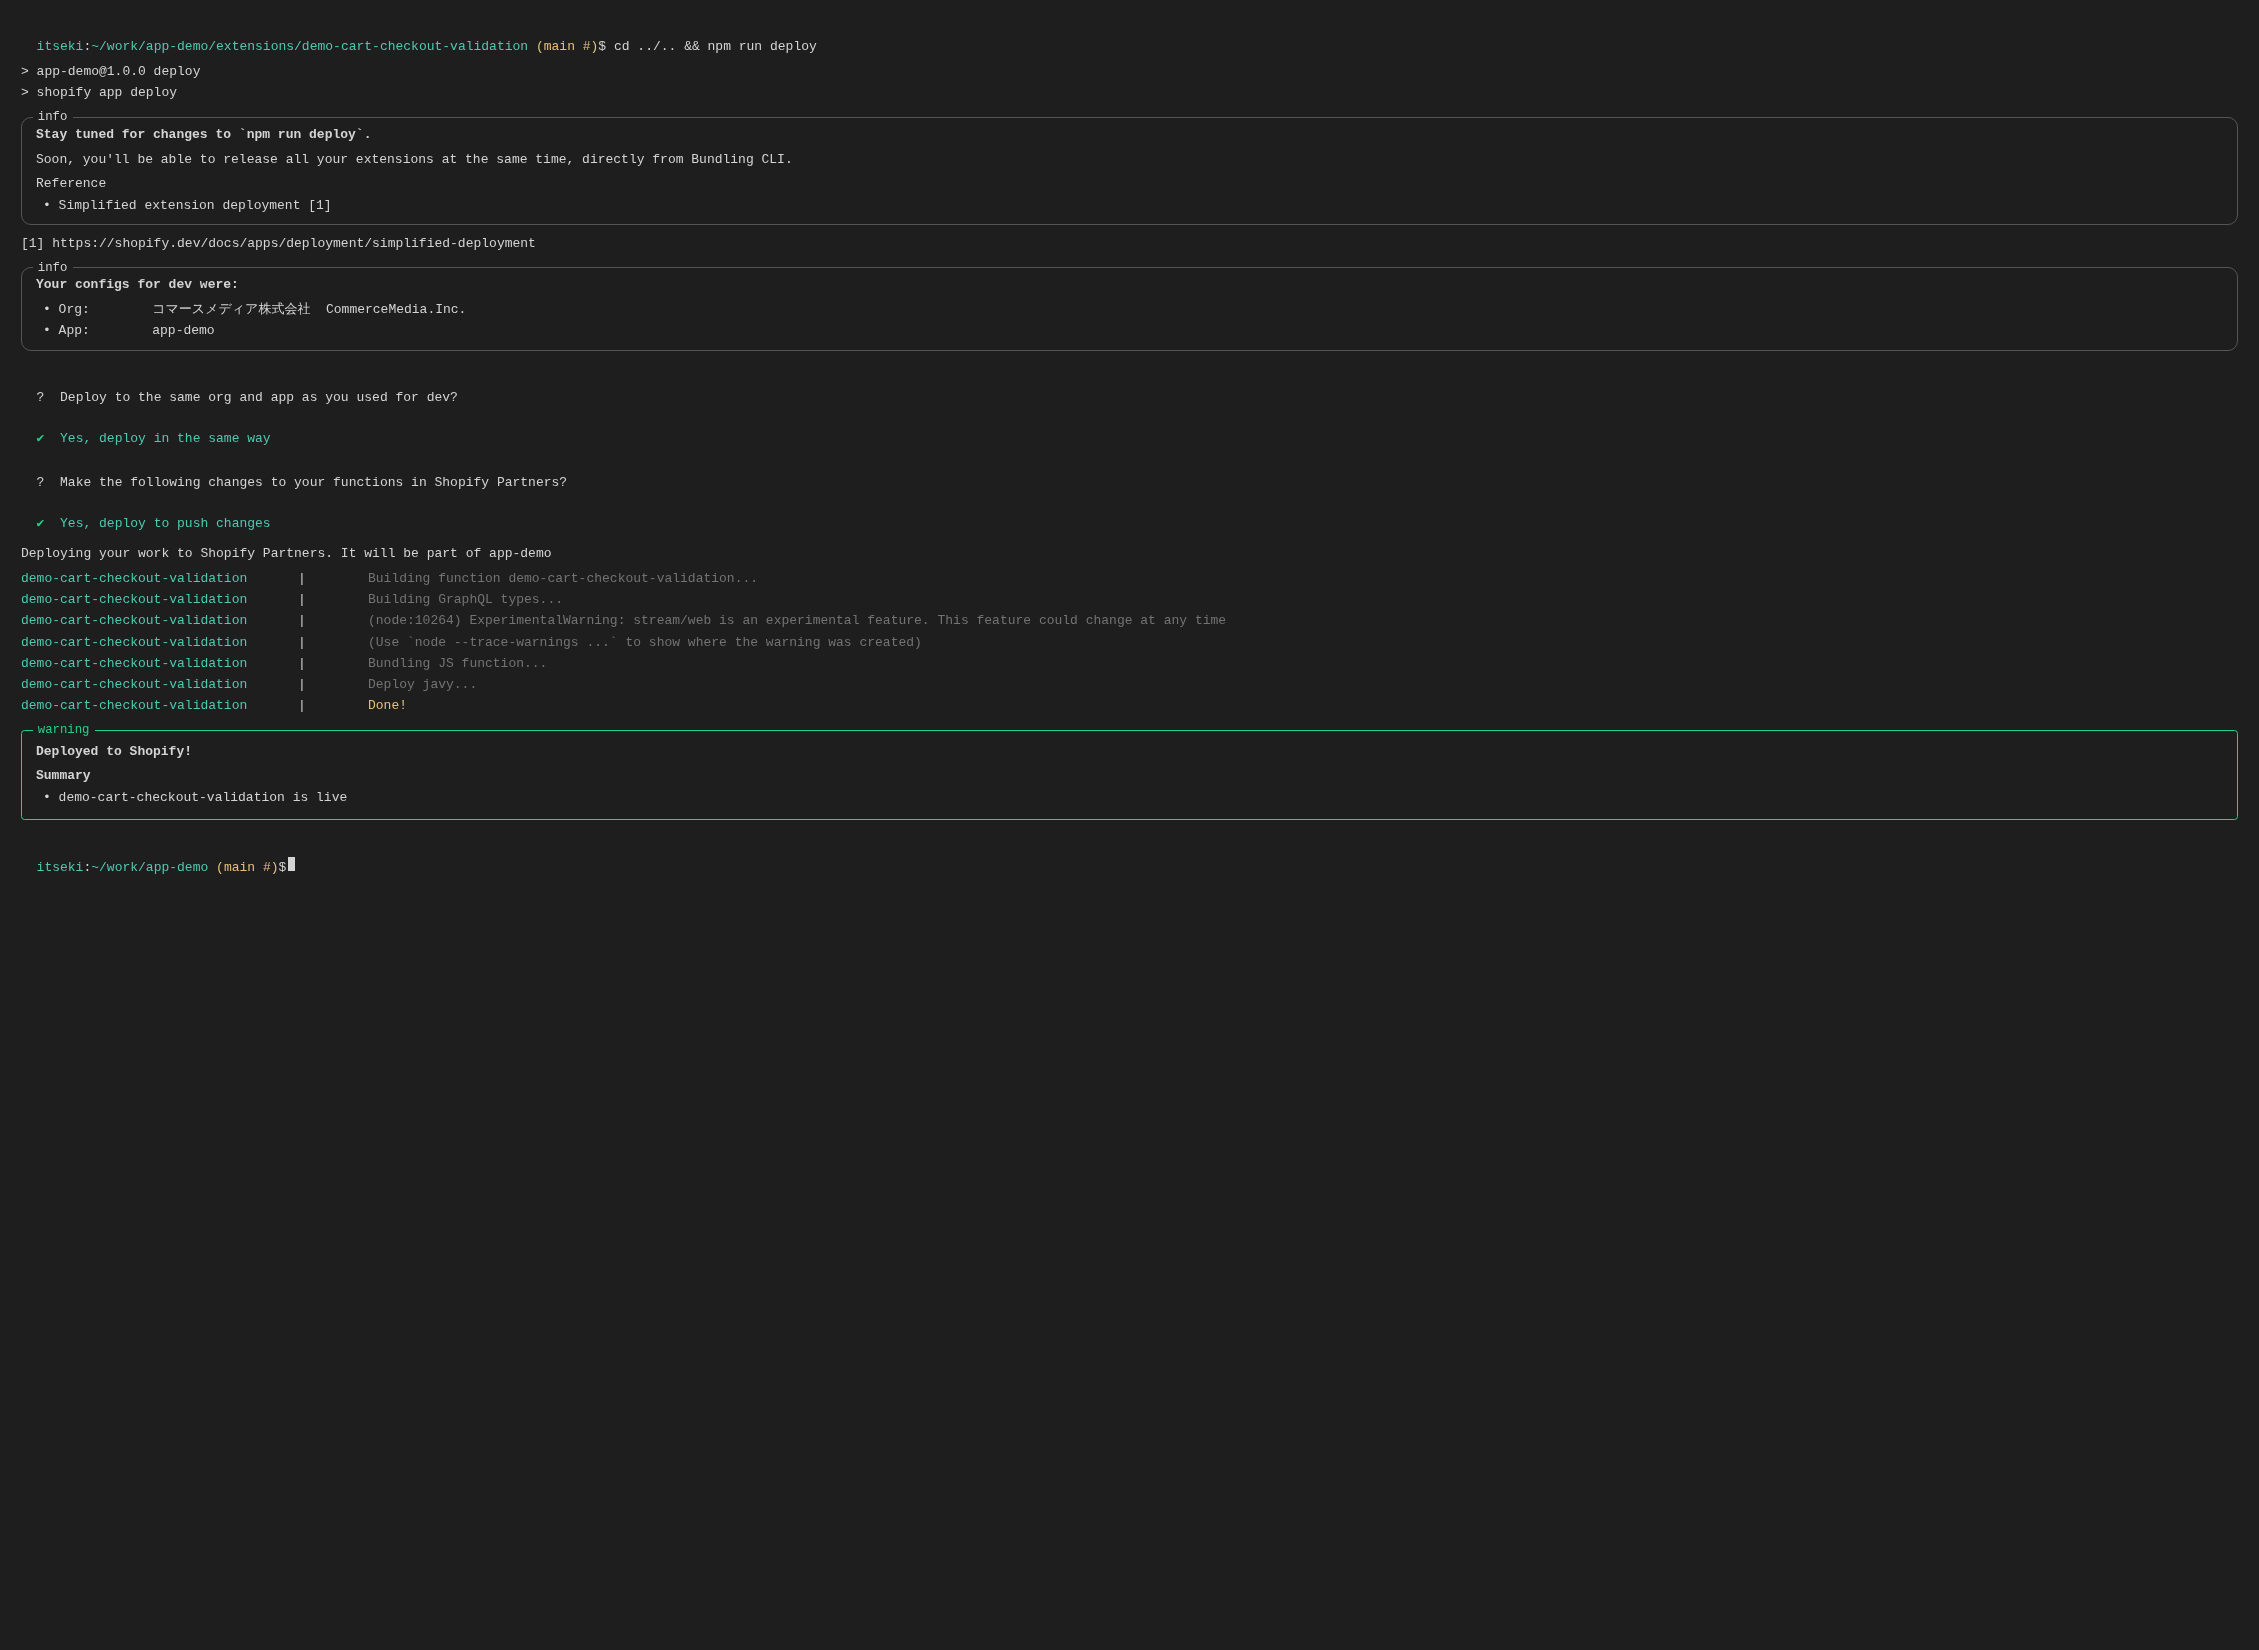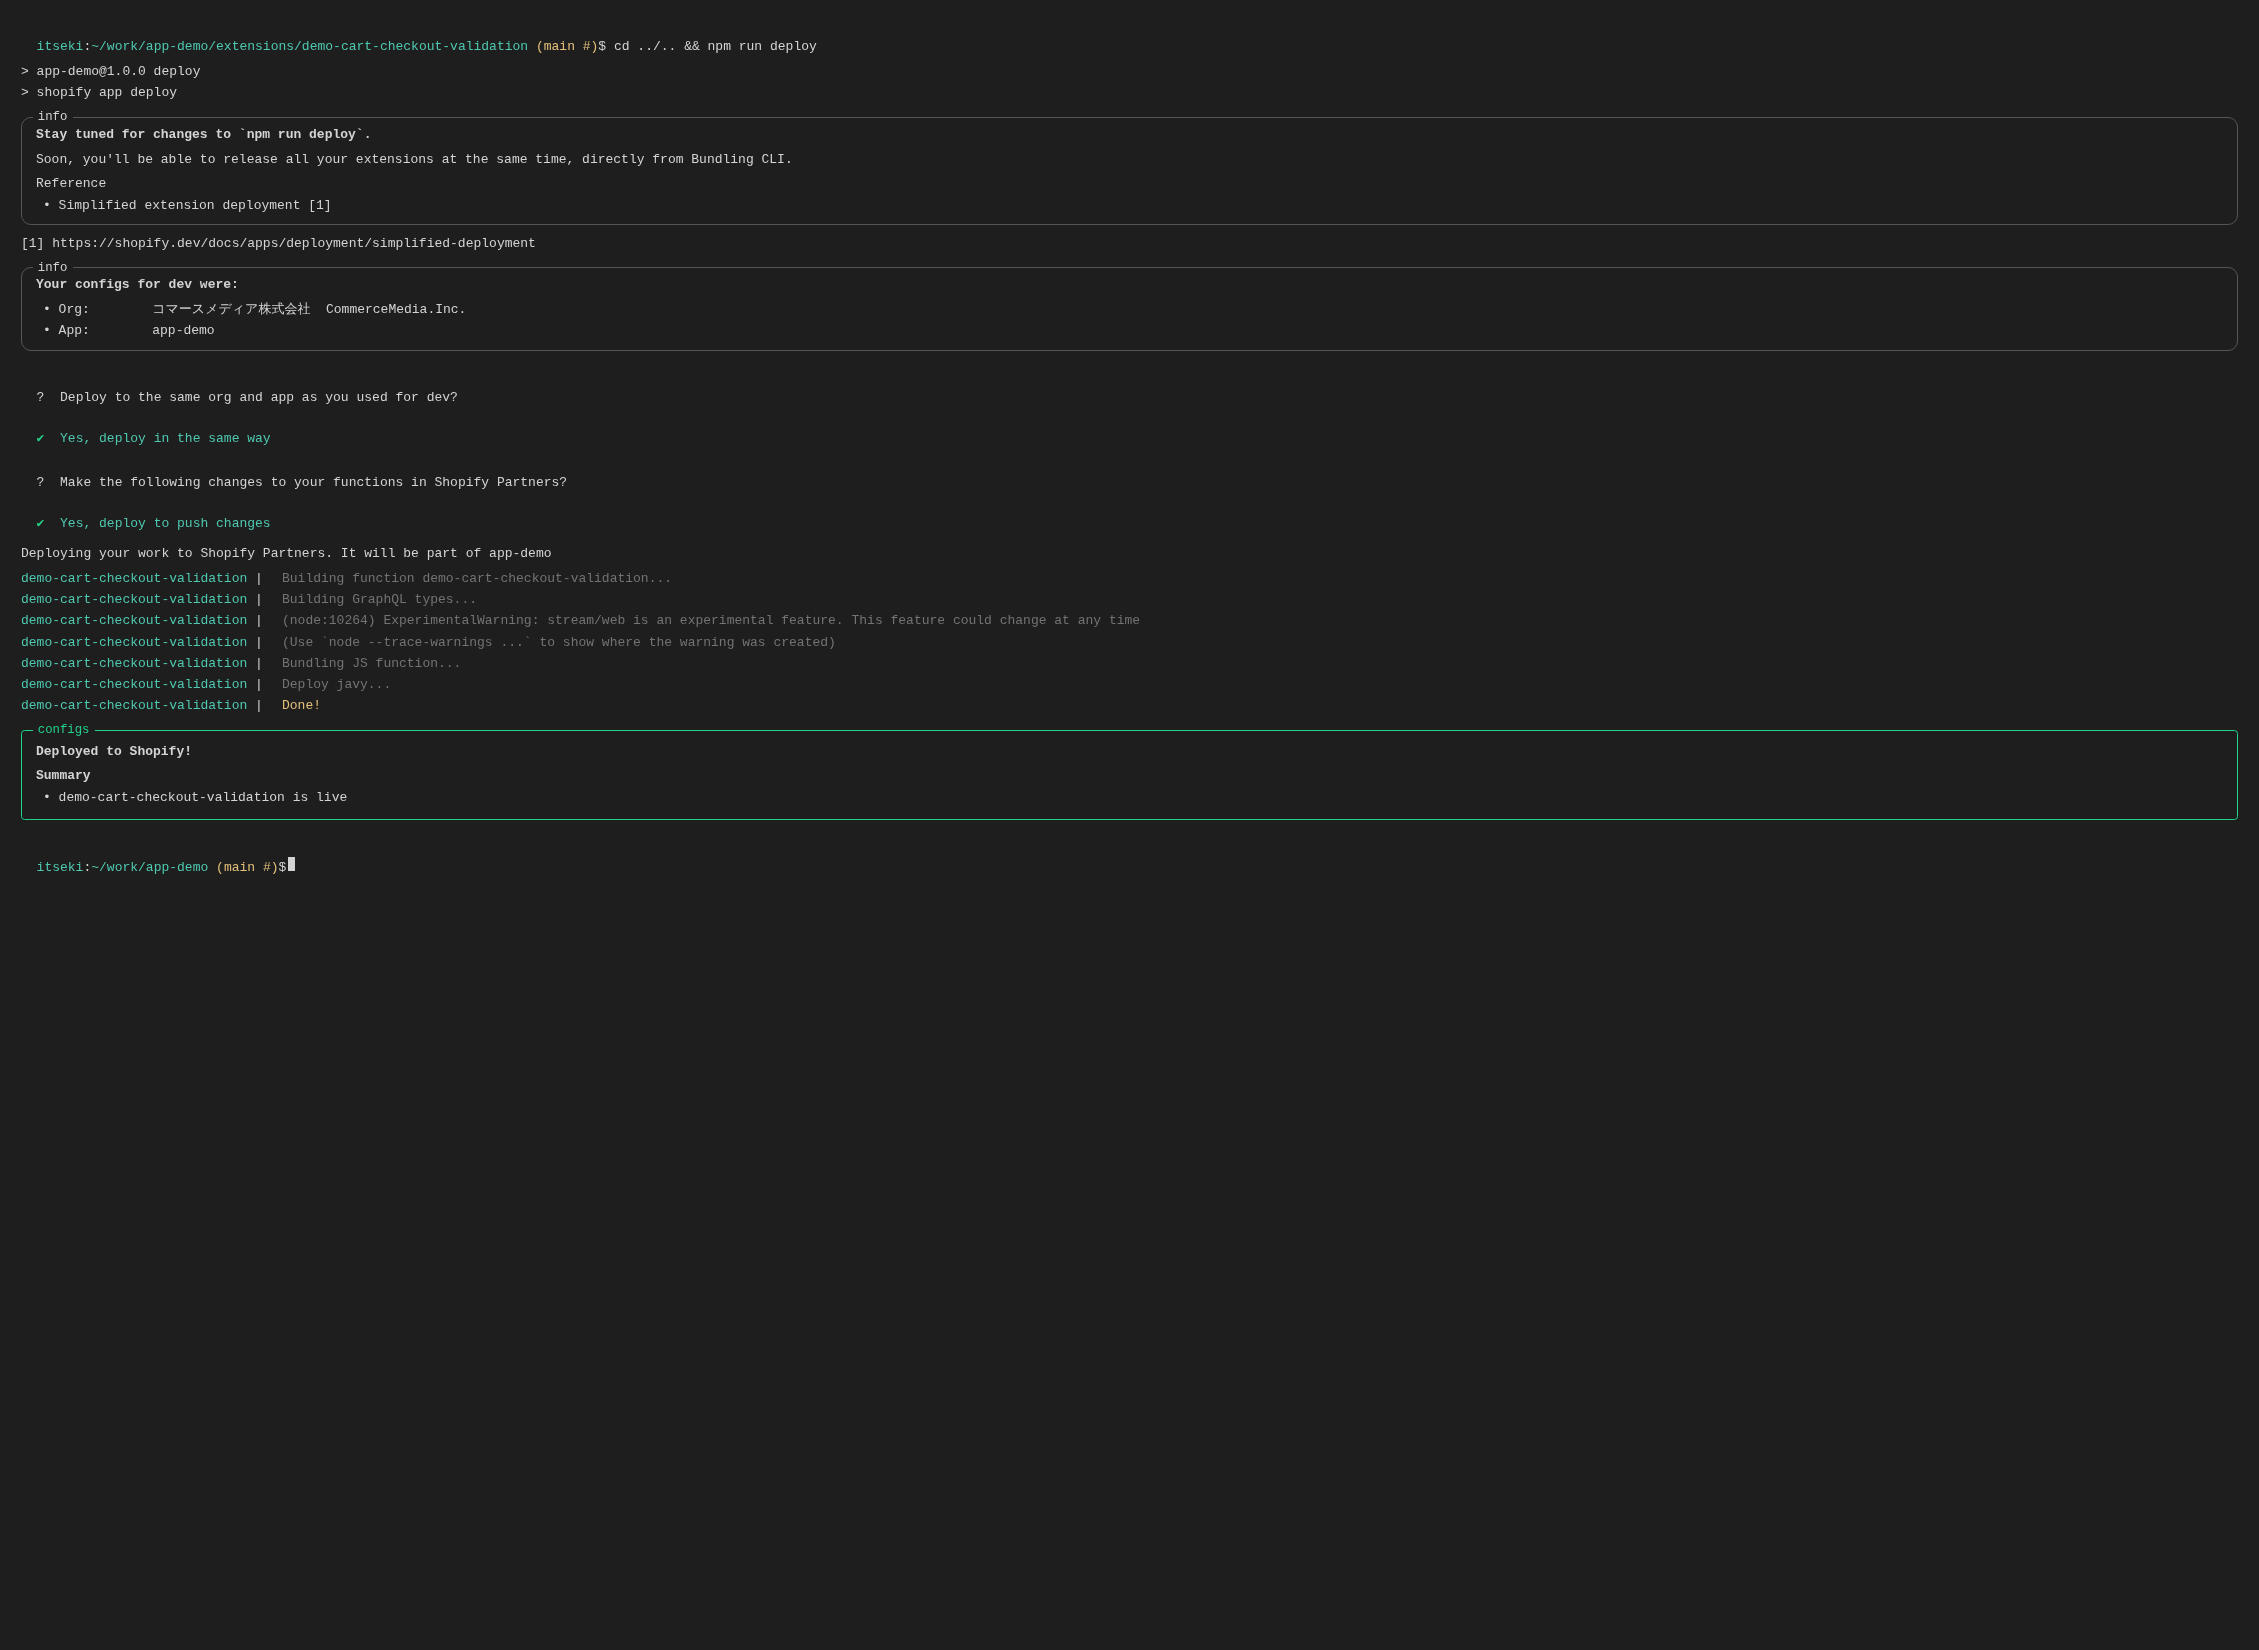--- a/index.html
+++ b/index.html
@@ -52,21 +52,21 @@
       top: -9.7px;
       left: 10.5px;
       background: #1e1e1e;
       padding: 0 5.3px;
       color: #23d18b;
       font-size: 12.3px;
     }
     .spacer { height: 8.8px; }
     .spacer-sm { height: 3.5px; }
     .bullet-item { padding-left: 7px; }
-    .deploy-row { display: flex; }
+    .deploy-row { display: flex; gap: 43px; }
     .deploy-label { color: #4ec9b0; min-width: 216px; }
     .deploy-pipe { color: #d4d4d4; margin-right: 3.5px; }
     .deploy-msg { color: #737373; }
     .deploy-done { color: #e5c07b; text-align: right; }
     .cursor {
       display: inline-block;
       width: 7px;
       height: 14px;
       background: #d4d4d4;
       margin-left: 1.8px;
@@ -149,21 +149,21 @@
 
 <div class="deploy-row terminal-line">
   <span class="deploy-label">demo-cart-checkout-validation</span>
   <span class="deploy-pipe"> | </span>
   <span class="deploy-done"> Done!</span>
 </div>
 
 <div class="spacer-sm"></div>
 
 <div class="success-box">
-  <span class="box-label green-bright">configs</span>
+  <span class="box-label green-bright">warning</span>
   <div class="terminal-line bold">Deployed to Shopify!</div>
   <div class="spacer-sm"></div>
   <div class="terminal-line bold">Summary</div>
   <div class="terminal-line bullet-item">• <span>demo-cart-checkout-validation is live</span></div>
 </div>
 
 <div class="spacer"></div>
 
 <div class="terminal-line">
   <span class="cyan">itseki</span><span class="white">:</span><span class="cyan">~/work/app-demo</span> <span class="yellow">(main #)</span><span class="white">$</span><span class="cursor"></span>

